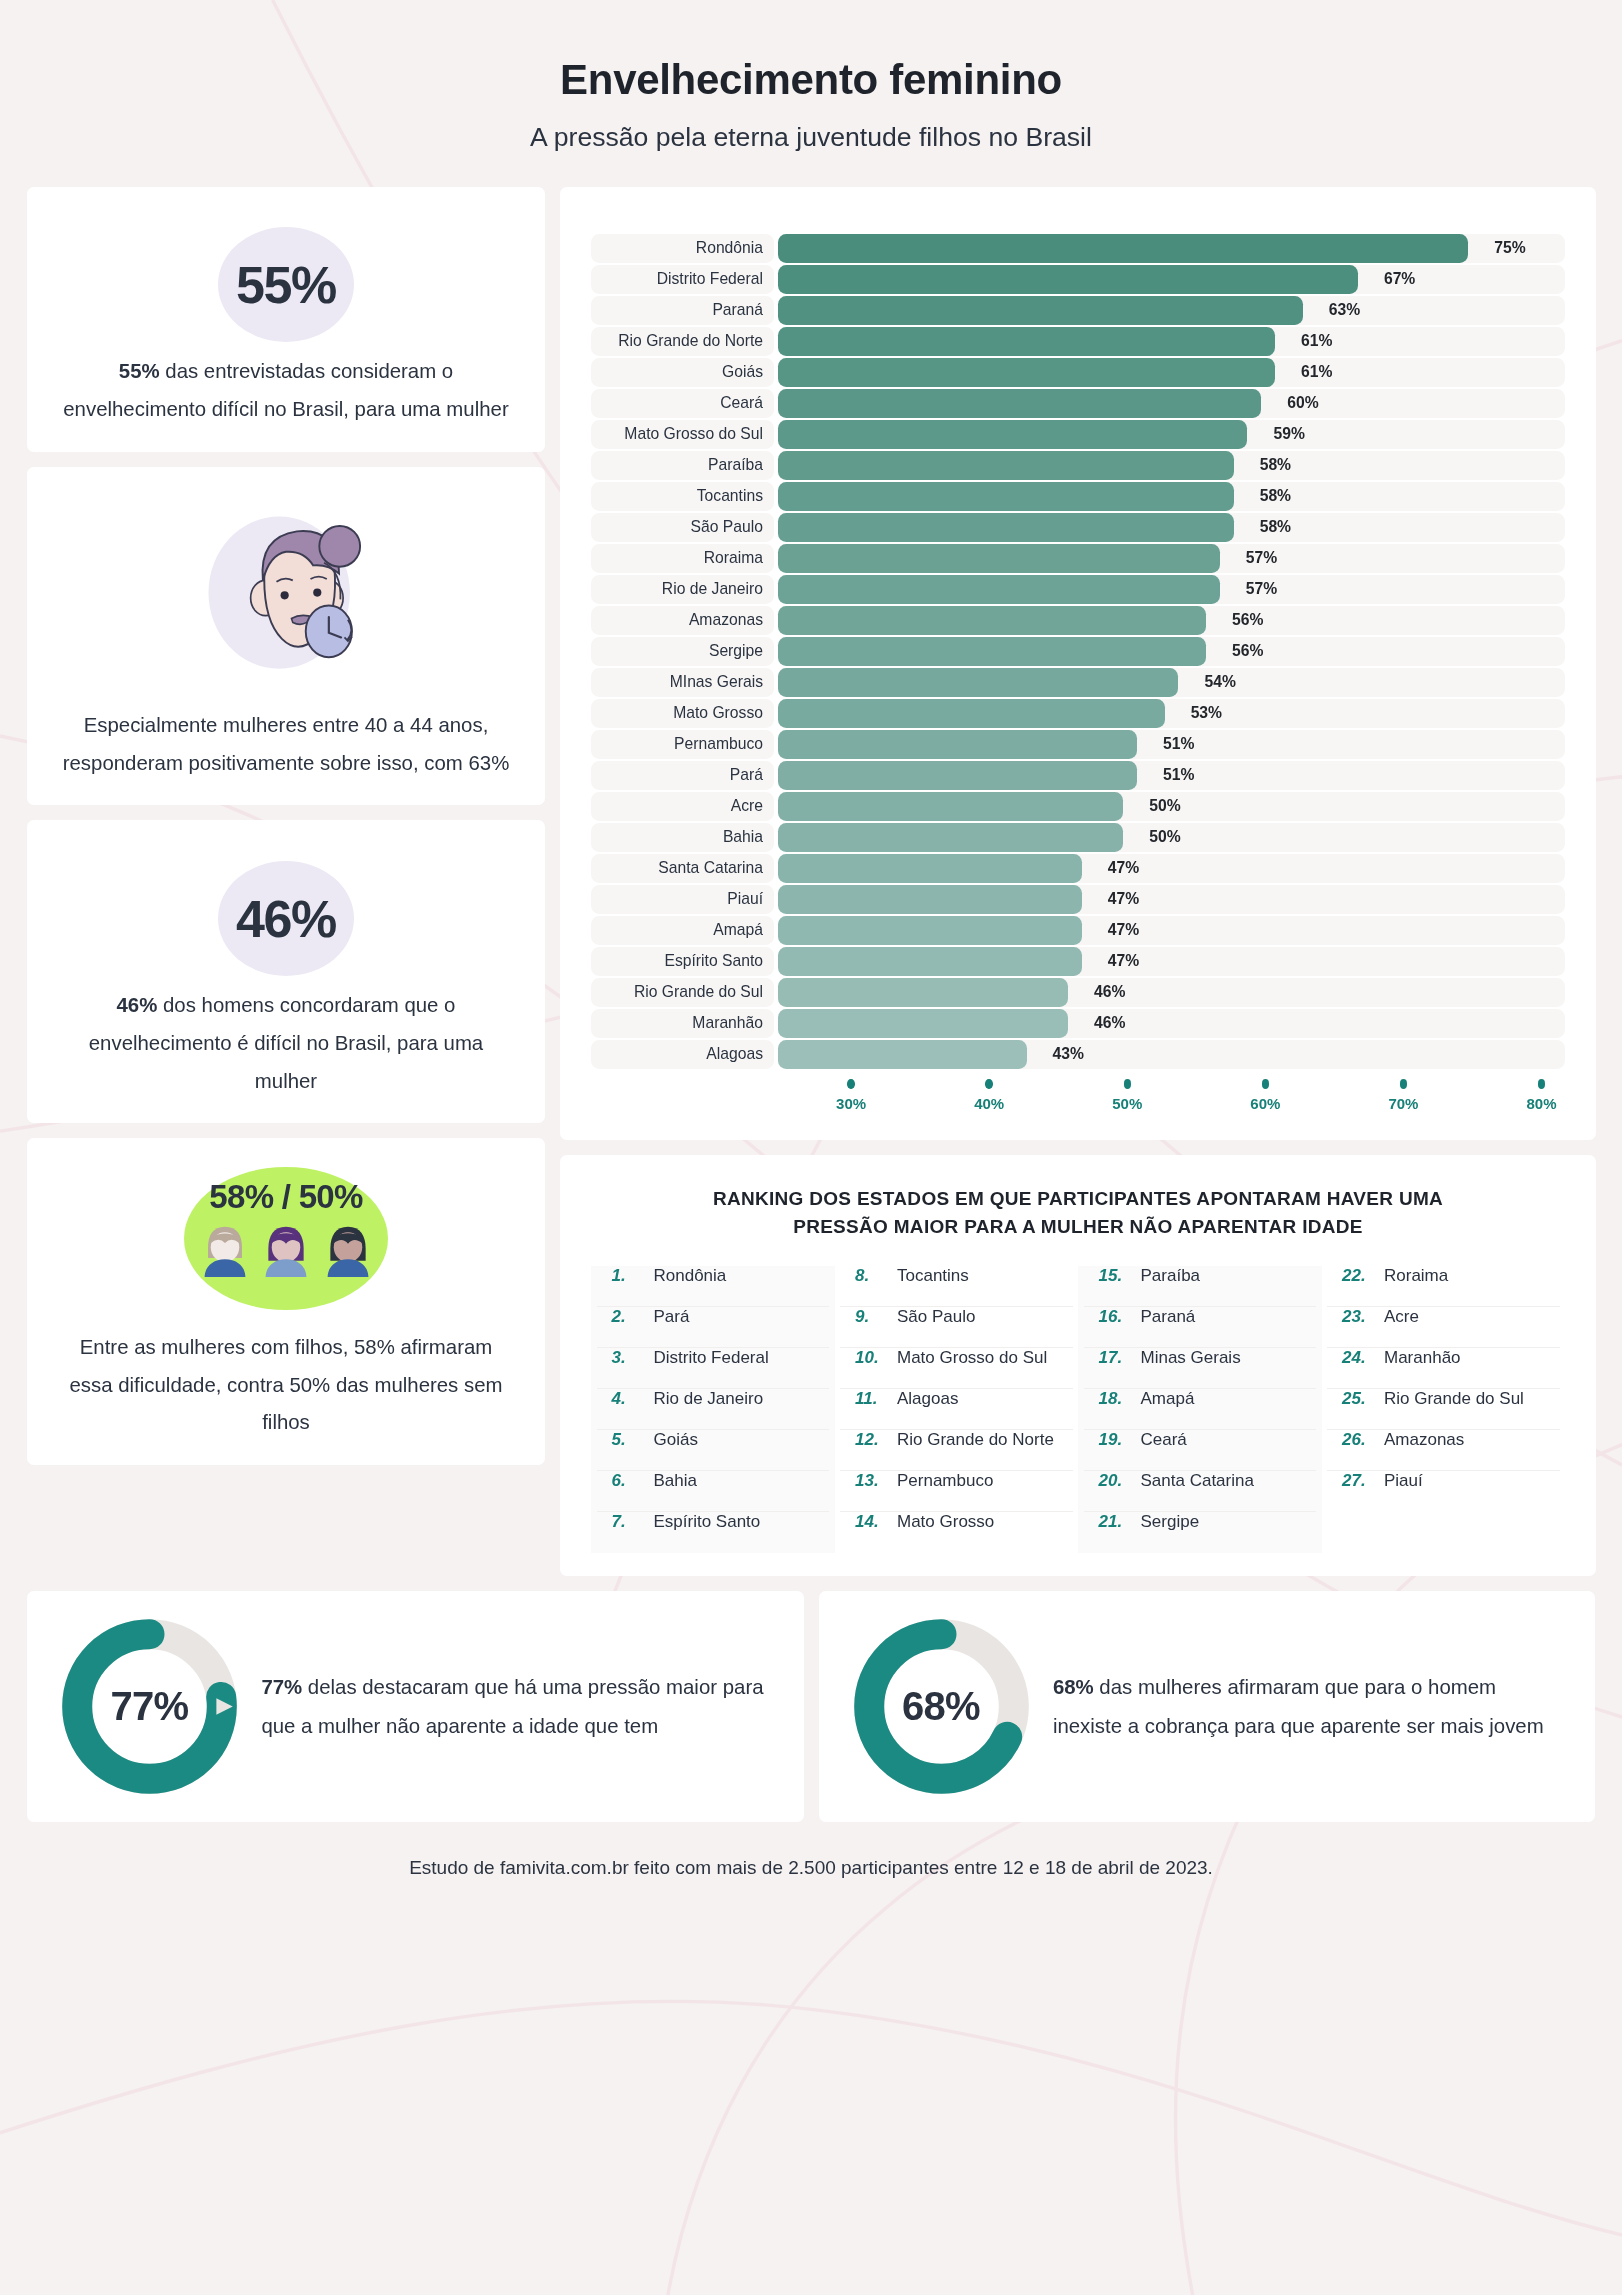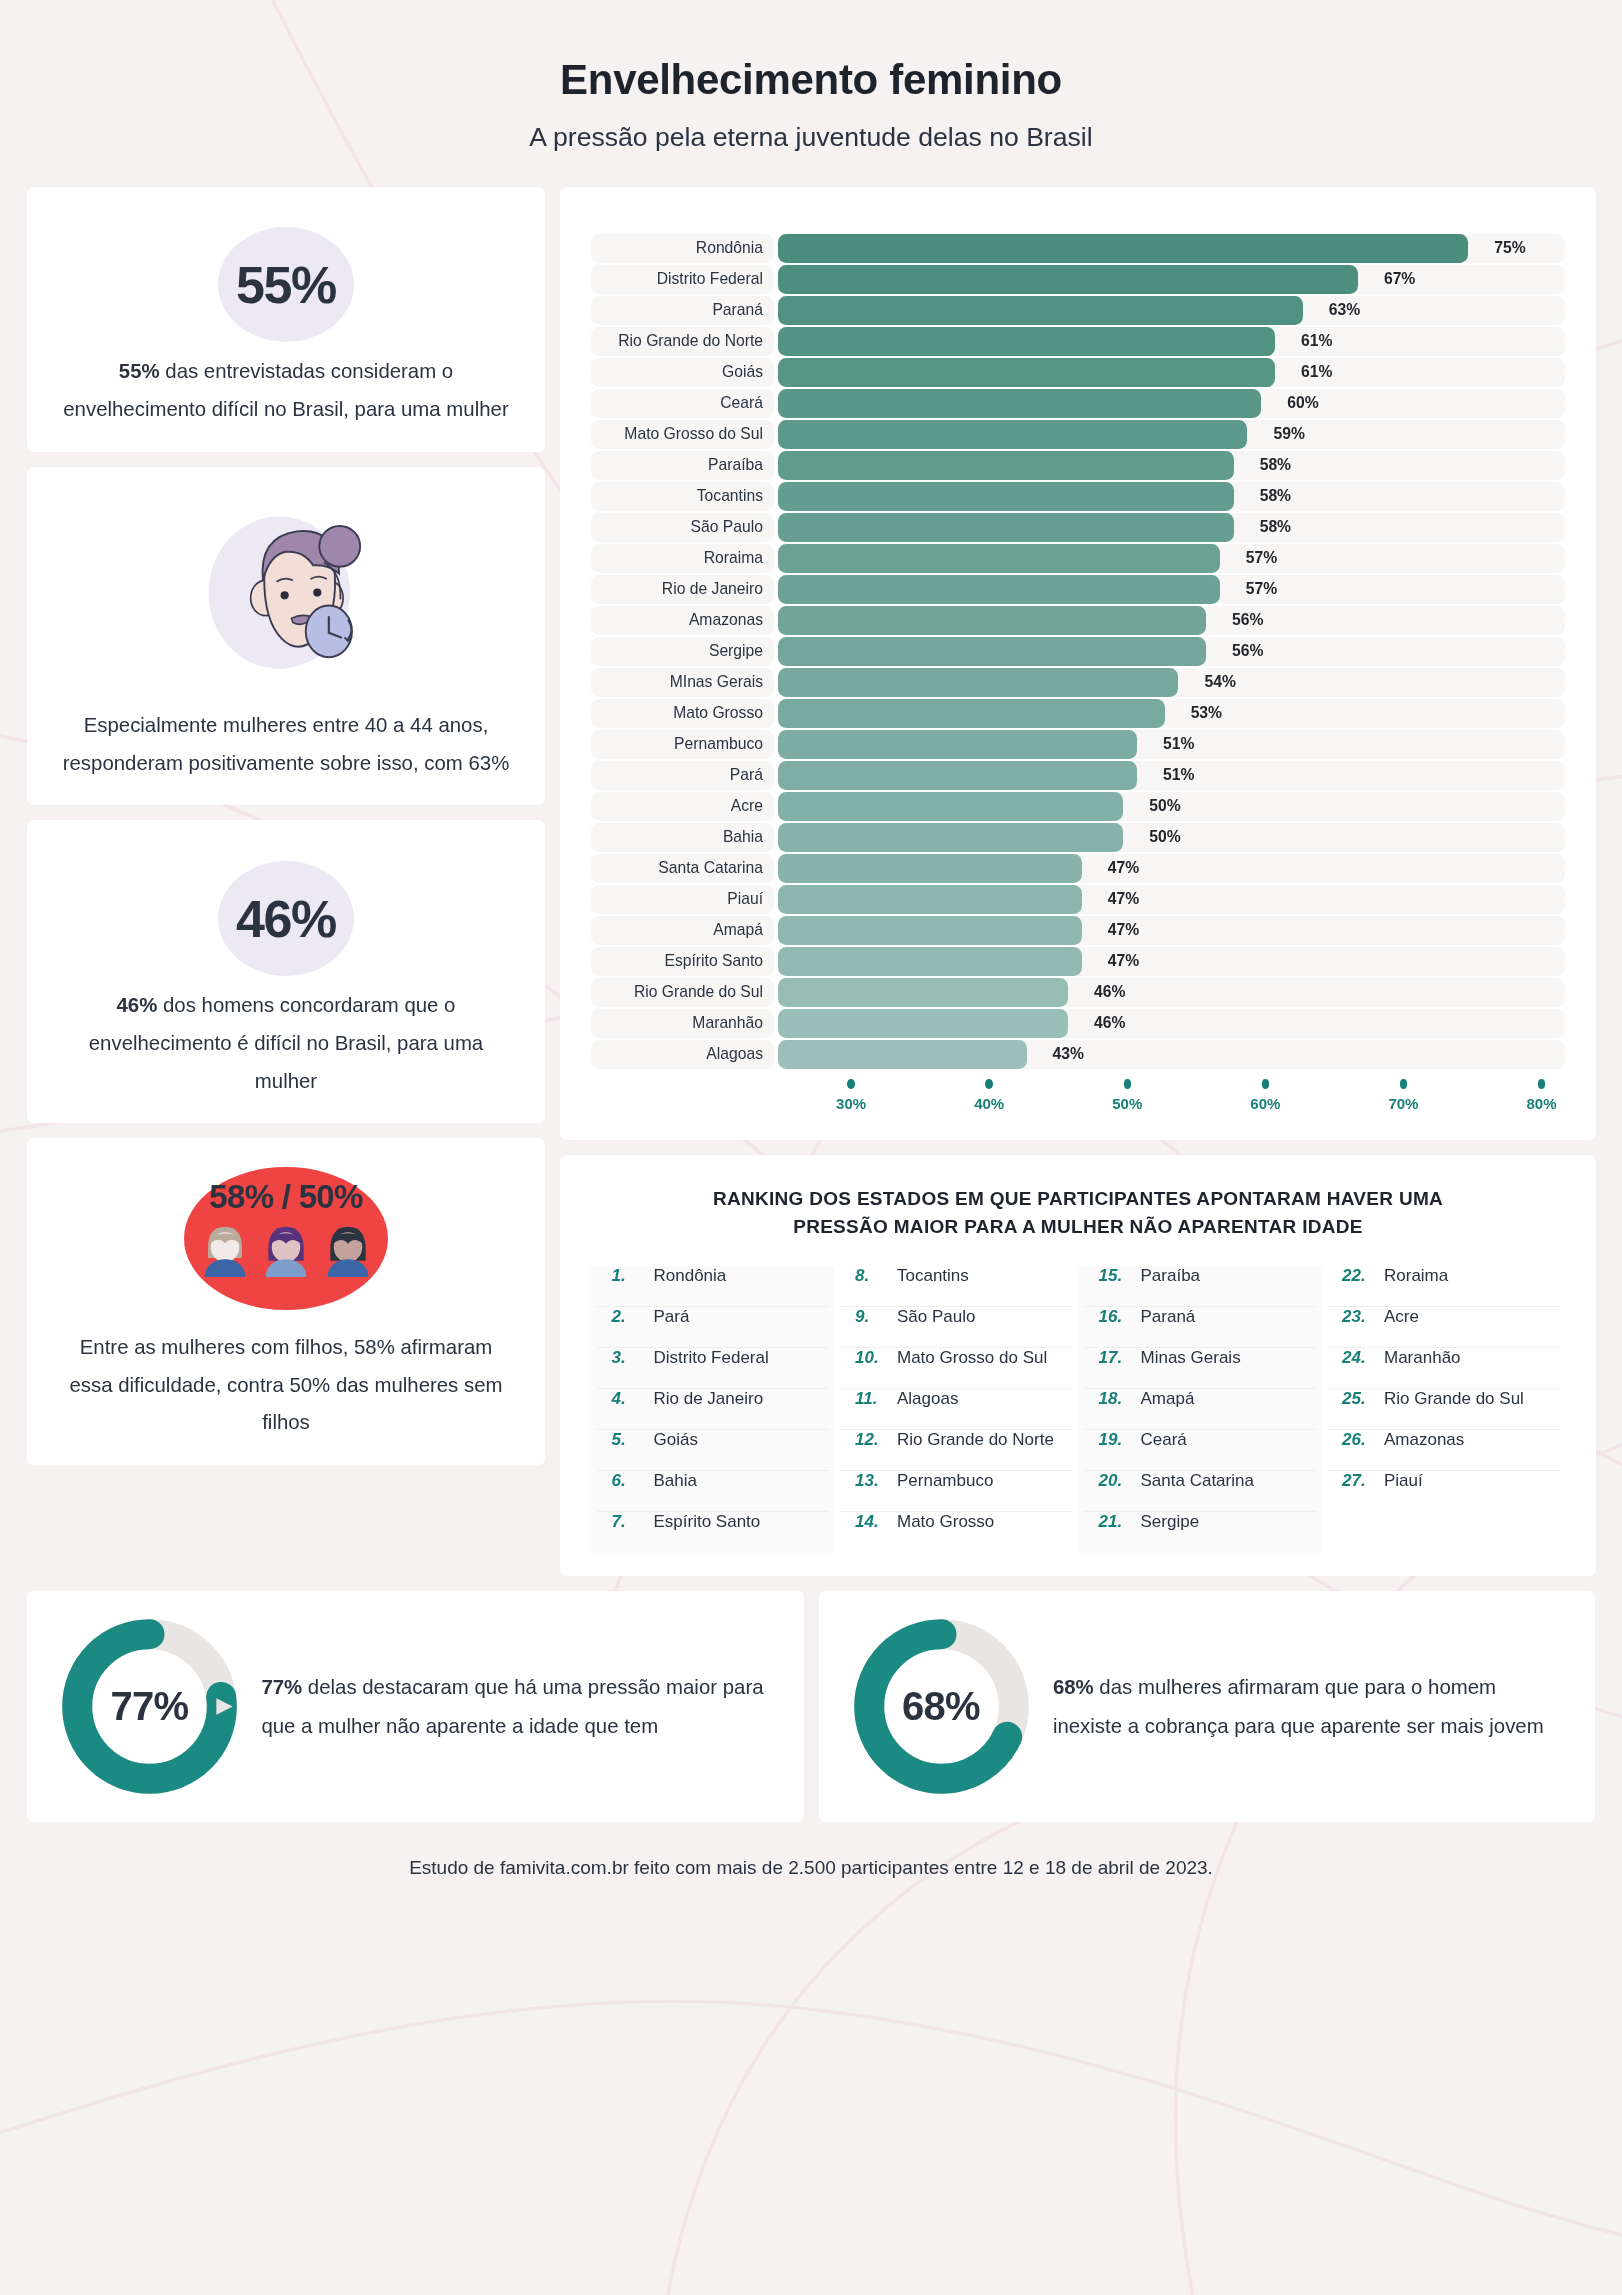--- a/index.html
+++ b/index.html
@@ -54,21 +54,21 @@
     font-size: 20.4px; line-height: 1.85; color: #2b3340;
     margin-top: 11px; font-weight: 300;
   }
   .stat-desc b { font-weight: bold; }
 
   
   .face-wrap { display:flex; justify-content:center; margin: 6.8px 0 12.3px 0; }
 
   
   .people-card .blob-people {
-    width: 204px; height: 143px; background:#ef4444; border-radius:50%;
+    width: 204px; height: 143px; background:#bef264; border-radius:50%;
     margin: 5.5px auto 0 auto; position: relative;
     display:flex; flex-direction:column; align-items:center; justify-content:flex-start;
   }
   .people-card .dualnum { font-size: 33px; font-weight: bold; color:#2b3340; margin-top: 11px; letter-spacing:-0.7px;}
   .people-row { display:flex; gap: 5.5px; margin-top: 4.1px; }
 
   
   .chart-title, .rank-title {
     text-align: center;
     font-size: 19px;
@@ -149,21 +149,21 @@
     <path d="M0,3130 C400,3000 800,2900 1200,2950 C1700,3010 2050,3200 2380,3280"></path>
     <path d="M1750,3368 C1700,3100 1720,2850 1850,2600 C1980,2360 2180,2200 2380,2120"></path>
     <path d="M980,3368 C1020,3150 1120,2950 1300,2800 C1500,2630 1800,2540 2120,2520"></path>
   </g>
 </svg>
 
 <div class="page">
 
   <div class="header">
     <h1>Envelhecimento feminino</h1>
-    <h2>A pressão pela eterna juventude delas no Brasil</h2>
+    <h2>A pressão pela eterna juventude filhos no Brasil</h2>
   </div>
 
   <div class="grid">
 
     <div class="col-left">
 
       <div class="card stat-card">
         <div class="blob">
           <span class="big-num">55%</span>
         </div>

